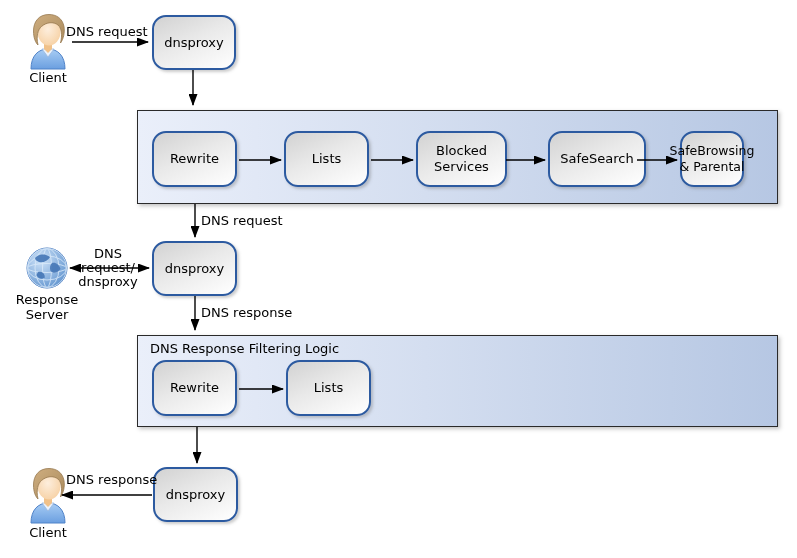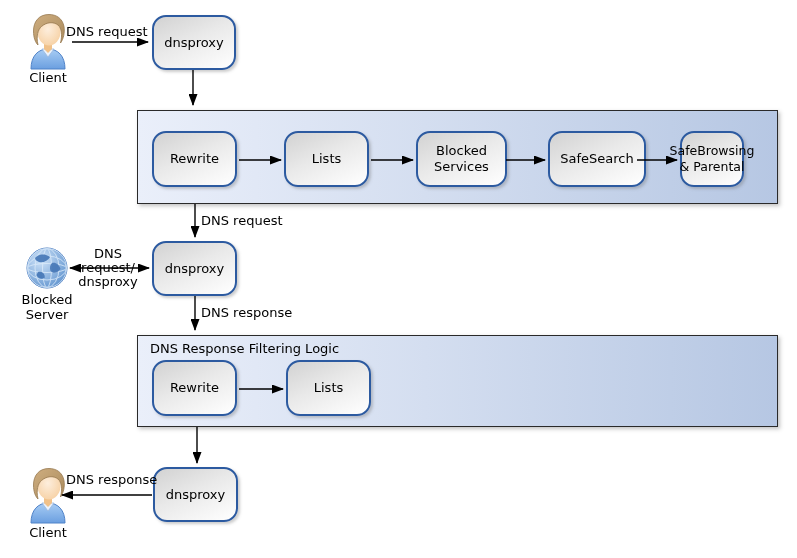--- a/index.html
+++ b/index.html
@@ -181,21 +181,21 @@
         <ellipse cx="22" cy="22" rx="19.5" ry="4.5"></ellipse>
       </g>
       <g fill="#4476b6" opacity="0.9">
         <path d="M10 12 C14 7.5 21 7.5 25 11 C23 15 18 17 14 16 C12 15 10 14 10 12 Z"></path>
         <path d="M27 17 C31 16 34.5 19 35.5 23 C33 27 28 28 25.5 25 C24.5 22 25 18.5 27 17 Z"></path>
         <path d="M13 26 C17 25 20.5 28 19.5 32 C16.5 34 12.5 32 11.5 29 Z"></path>
       </g>
     </svg>
   </div>
   <div class="actor-label" style="left:4px; top:292px; width:86px;">
-    <span>Blocked</span>
+    <span>Response</span>
     <span>Server</span>
   </div>
 
   <div class="node" style="left:152px; top:241px; width:85px; height:55px;">
     <span>dnsproxy</span>
   </div>
 
   <div class="edge-label" style="left:201px; top:305px;">DNS response</div>
 
   <div class="container-box" style="top:335px; height:92px;">

